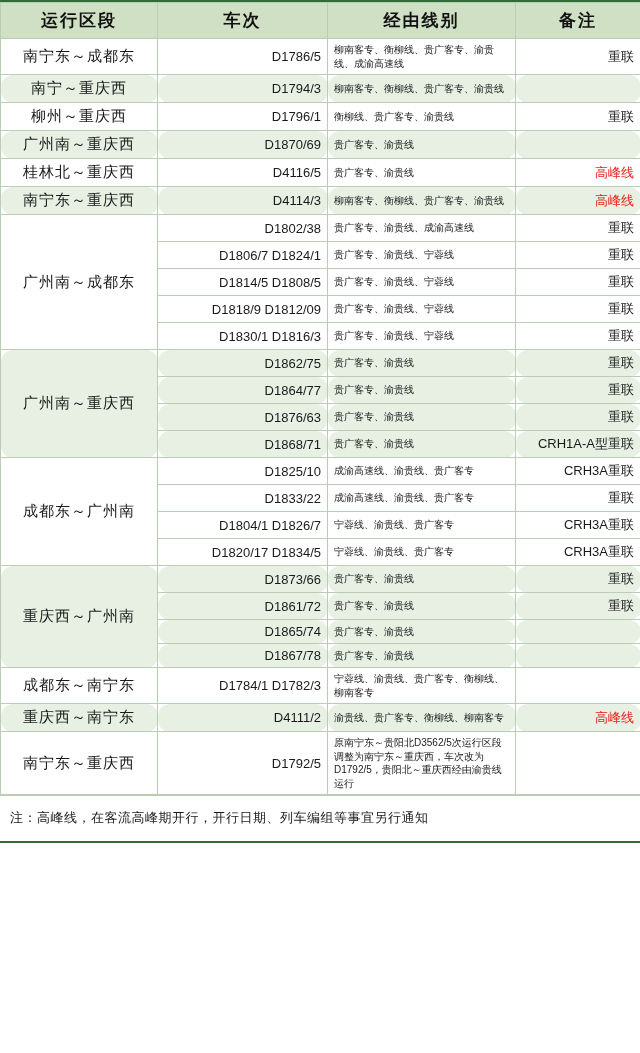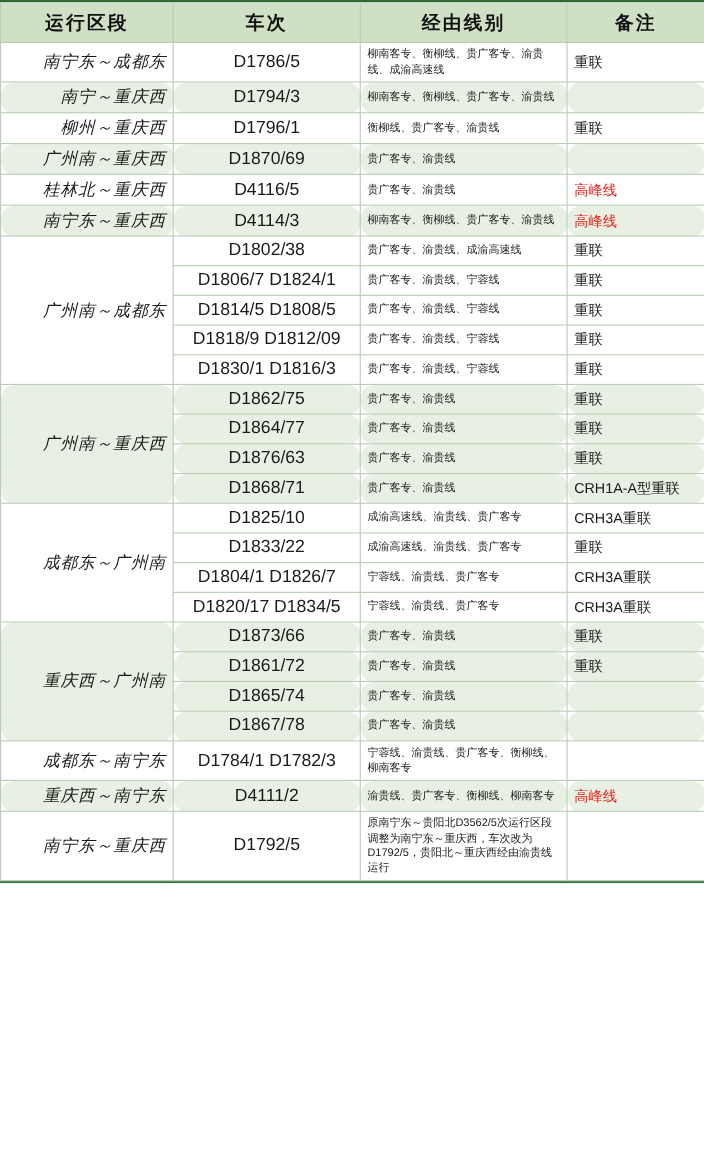--- a/index.html
+++ b/index.html
@@ -40,36 +40,35 @@
     letter-spacing: 2px;
     border: 1px solid #b9cdb4;
     color: #111;
   }
   col.c1 { width: 157px; }
   col.c2 { width: 170px; }
   col.c3 { width: 188px; }
   col.c4 { width: 125px; }
 
   td.seg {
-    text-align: right;
+    text-align: center;
     font-size: 15px;
     letter-spacing: 1px;
-    font-style: italic;
   }
   td.train {
-    text-align: center;
-    font-size: 16px;
+    text-align: right;
+    font-size: 13px;
   }
   td.route {
     text-align: left;
     font-size: 10px;
     line-height: 1.35;
   }
   td.note {
-    text-align: left;
+    text-align: right;
     font-size: 13px;
   }
   tr.band td {
     background: #e7f0e2;
     border-radius: 12px;
   }
   tr.plain td {
     background: #ffffff;
   }
   td.peak {
@@ -241,13 +240,14 @@
           <td class="note peak">高峰线</td>
         </tr>
         <tr class="plain">
           <td class="seg" rowspan="1">南宁东～重庆西</td>
           <td class="train">D1792/5</td>
           <td class="route">原南宁东～贵阳北D3562/5次运行区段调整为南宁东～重庆西，车次改为D1792/5，贵阳北～重庆西经由渝贵线运行</td>
           <td class="note"></td>
         </tr>
       </tbody>
   </table>
+  <div class="footer">注：高峰线，在客流高峰期开行，开行日期、列车编组等事宜另行通知</div>
 </div>
 
 </body></html>

